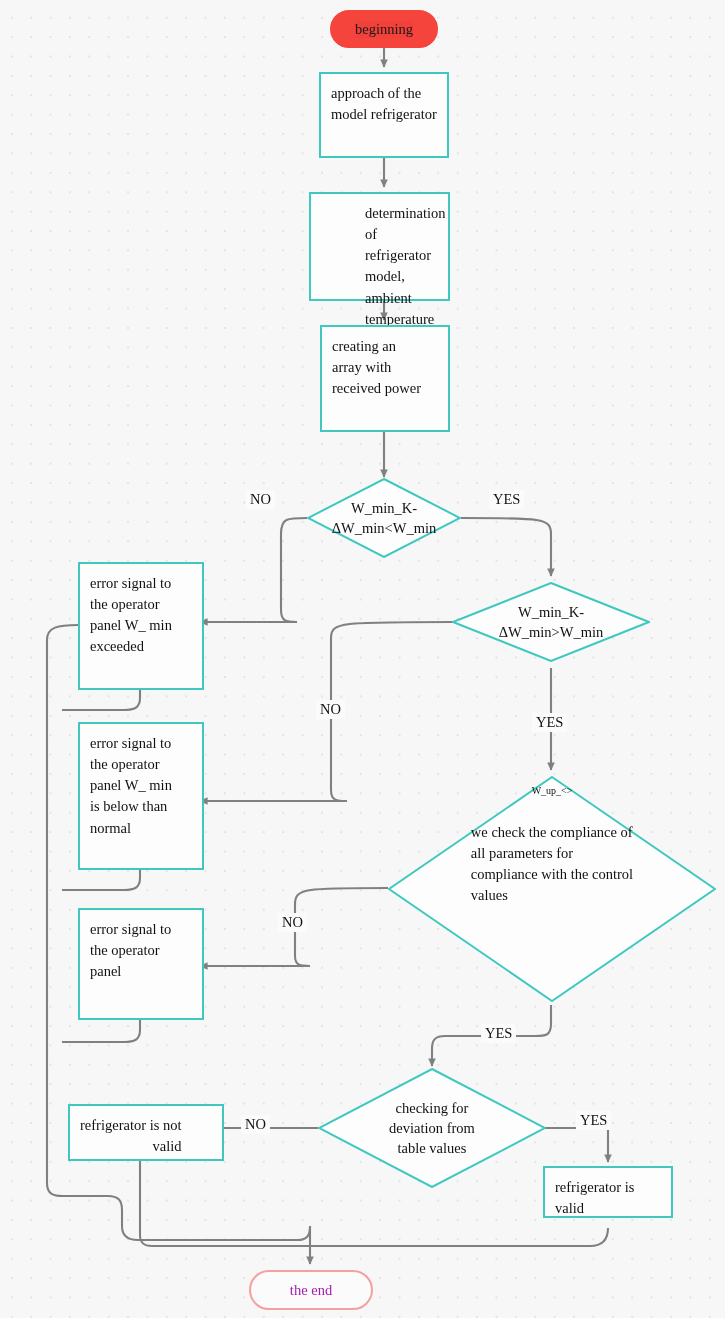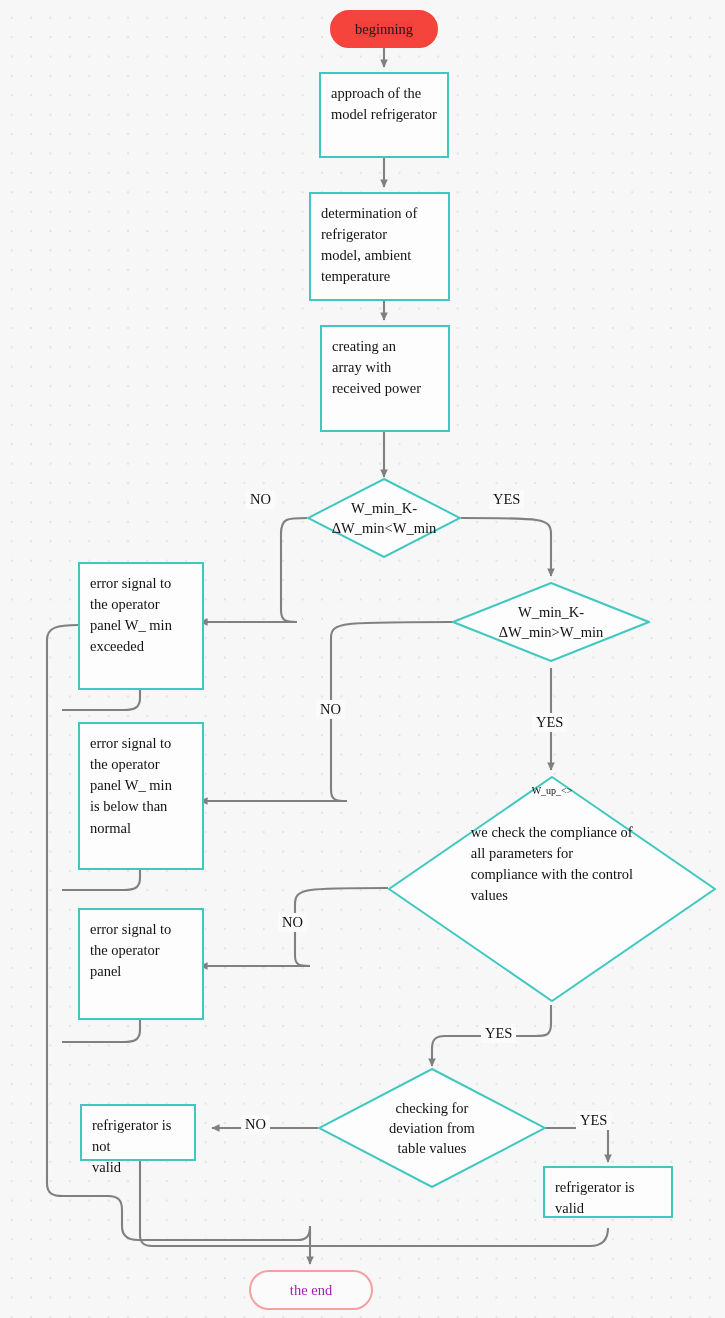--- a/index.html
+++ b/index.html
@@ -170,21 +170,21 @@
 
   <div class="terminator term-start" style="left:330px; top:10px; width:108px; height:38px;">
     <span class="txt">beginning</span>
   </div>
 
   <div class="node" style="left:319px; top:72px; width:130px; height:86px;">
     <span class="txt">approach of the
 model refrigerator</span>
   </div>
 
-  <div class="node" style="left:309px; top:192px; width:141px; height:109px;">
+  <div class="node" style="left:309px; top:192px; width:141px; height:109px;padding-left:44px;">
     <span class="txt">determination of
 refrigerator
 model, ambient
 temperature</span>
   </div>
 
   <div class="node" style="left:320px; top:325px; width:130px; height:107px;">
     <span class="txt">creating an
 array with
 received power</span>
@@ -242,21 +242,21 @@
 is below than
 normal</span>
   </div>
 
   <div class="node" style="left:78px; top:908px; width:126px; height:112px;">
     <span class="txt">error signal to
 the operator
 panel</span>
   </div>
 
-  <div class="node" style="left:80px; top:1104px; width:116px; height:57px;">
+  <div class="node" style="left:68px; top:1104px; width:156px; height:57px;text-align:right;">
     <span class="txt">refrigerator is not
 valid</span>
   </div>
 
   <div class="node" style="left:543px; top:1166px; width:130px; height:52px;">
     <span class="txt">refrigerator is
 valid</span>
   </div>
 
   <div class="terminator term-end" style="left:249px; top:1270px; width:124px; height:40px;">

